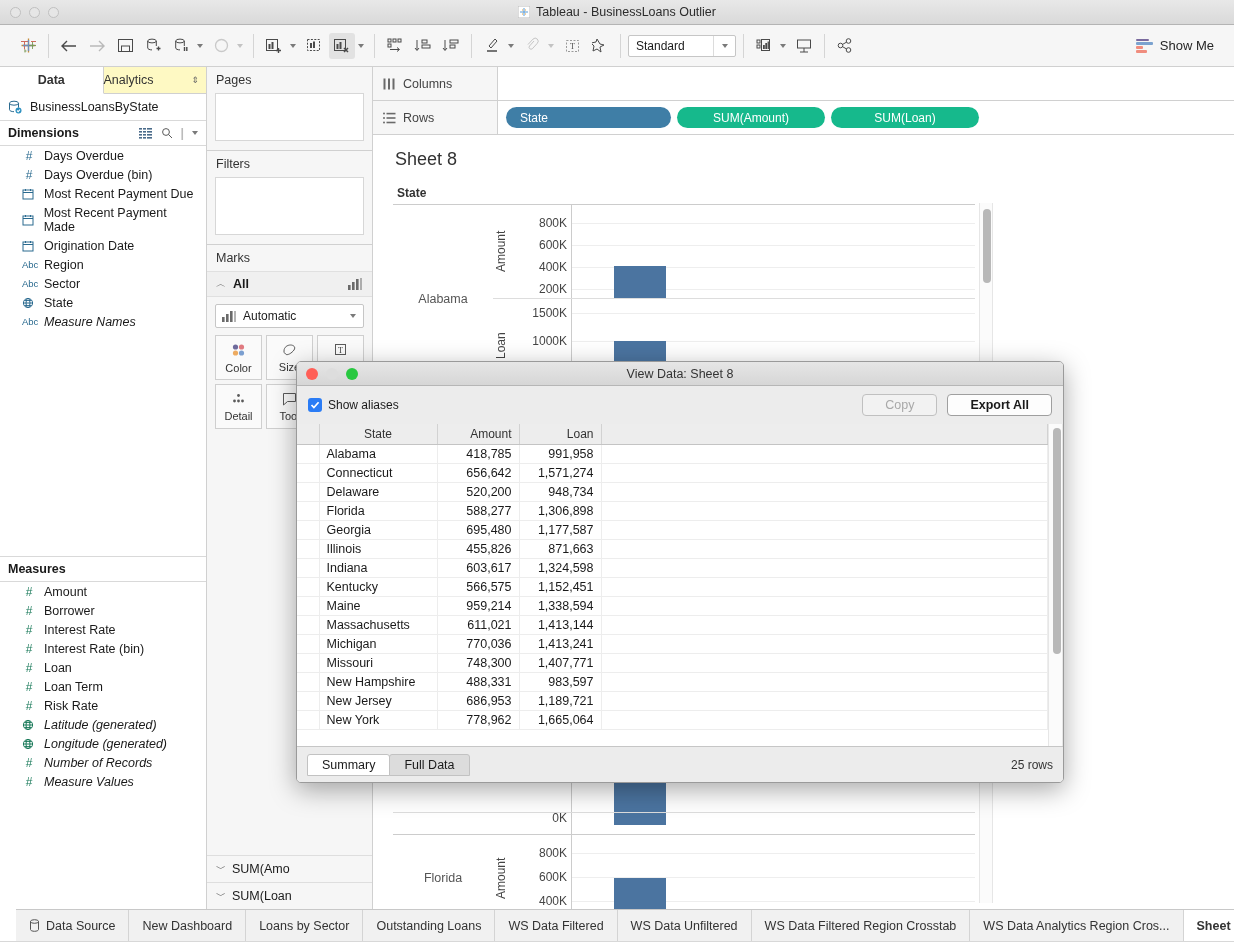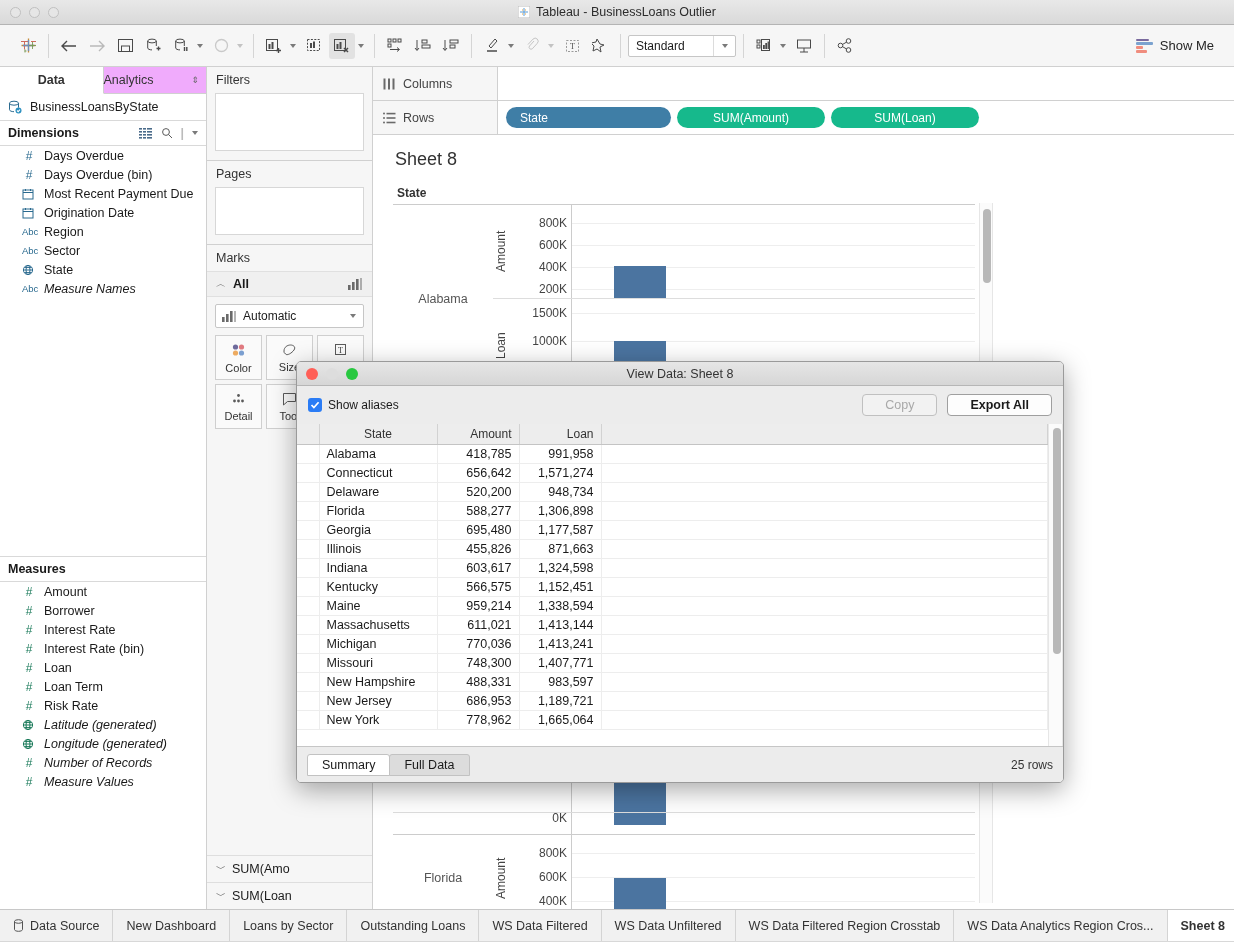--- a/index.html
+++ b/index.html
@@ -58,21 +58,21 @@
   .sm-icon i { display:block; height:2.5px; border-radius:1px; }
 
   
   .workspace { display:flex; height:842px; width:100%; }
 
   
   .leftpane { width:207px; border-right:1px solid #d0d0d0; background:#fff; display:flex; flex-direction:column;}
   .lp-tabs { display:flex; height:27px; border-bottom:1px solid #d0d0d0; }
   .lp-tab {
     flex:1; display:flex; align-items:center; justify-content:center; font-size:12.5px;
-    background:#f0abfc; border-right:1px solid #d0d0d0; color:#333;
+    background:#fef9c3; border-right:1px solid #d0d0d0; color:#333;
   }
   .lp-tab.sel { background:#fff; font-weight:bold; border-bottom:1px solid #fff; margin-bottom:-1px;}
   .lp-tab .updown { margin-left:auto; margin-right:7px; font-size:9px; color:#666;}
   .ds-row { display:flex; align-items:center; gap:7px; padding:6px 8px; font-size:12.5px; }
   .sec-header {
     display:flex; align-items:center; padding:5px 8px; font-weight:bold; font-size:12.5px;
     border-top:1px solid #d9d9d9; border-bottom:1px solid #d9d9d9; background:#fff;
   }
   .sec-header .tools { margin-left:auto; display:flex; align-items:center; gap:8px; color:#5a5a5a;}
   .field { display:flex; align-items:center; gap:8px; padding:2.5px 8px 2.5px 22px; font-size:12.5px; }
@@ -187,21 +187,21 @@
     border-top:1px solid #c6c6c6; display:flex; align-items:center; padding:0 10px; gap:0px;
   }
   .ftab {
     height:22px; padding:0 14px; font-size:12.5px; display:flex; align-items:center;
     border:1px solid #c2c2c2; border-radius:3px 3px 0 0; background:#dcdcdc; margin-right:-1px;
   }
   .ftab.sel { background:#ffffff; }
   .rowcount { margin-left:auto; font-size:12px; color:#333; }
 
   
-  .sheettabs { height:32px; background:#f1f1f1; border-top:1px solid #c8c8c8; display:flex; align-items:stretch; }
+  .sheettabs { height:32px; background:#f1f1f1; border-top:1px solid #c8c8c8; display:flex; align-items:stretch;margin-left:16px; }
   .stab {
     display:flex; align-items:center; padding:0 13px; font-size:12.5px; color:#333;
     border-right:1px solid #d4d4d4; background:#f1f1f1; gap:6px; white-space:nowrap;
   }
   .stab.sel { background:#fff; font-weight:bold; }
   .statusbar {
     height:26px; background:#f1f1f1; border-top:1px solid #d8d8d8; display:flex; align-items:center;
     font-size:11.5px; color:#333; gap:18px; padding:0 10px;
   }
   svg { display:block; }
@@ -486,20 +486,29 @@
         </span>
         <span>Most Recent Payment Due</span>
       </div>
       <div class="field">
         <span class="fi blue">
           <svg width="12" height="12" viewBox="0 0 12 12">
               <rect x="1" y="2" width="10" height="9" stroke="#2a6a8f" fill="none"></rect>
               <path d="M1 4.5h10M3.5 1v2M8.5 1v2" stroke="#2a6a8f"></path>
             </svg>
         </span>
+        <span>Most Recent Payment Made</span>
+      </div>
+      <div class="field">
+        <span class="fi blue">
+          <svg width="12" height="12" viewBox="0 0 12 12">
+              <rect x="1" y="2" width="10" height="9" stroke="#2a6a8f" fill="none"></rect>
+              <path d="M1 4.5h10M3.5 1v2M8.5 1v2" stroke="#2a6a8f"></path>
+            </svg>
+        </span>
         <span>Origination Date</span>
       </div>
       <div class="field">
         <span class="fi blue" style="font-size:9.5px">Abc</span>
         <span>Region</span>
       </div>
       <div class="field">
         <span class="fi blue" style="font-size:9.5px">Abc</span>
         <span>Sector</span>
       </div>
@@ -582,26 +591,26 @@
           <span class="fi green">#</span>
           <span class="ital">Measure Values</span>
         </div>
       </div>
       <div style="height:118px"></div>
     </div>
   </div>
 
   <div class="midcol">
     <div class="card">
+      <div class="card-title">Pages</div>
+      <div class="card-body pages-body"></div>
+    </div>
+    <div class="card">
       <div class="card-title">Filters</div>
       <div class="card-body filters-body"></div>
-    </div>
-    <div class="card">
-      <div class="card-title">Pages</div>
-      <div class="card-body pages-body"></div>
     </div>
     <div class="card" style="border-bottom:none;flex:1;display:flex;flex-direction:column;">
       <div class="card-title">Marks</div>
       <div class="marks-head">
         <span class="chev">︿</span>
         <b>All</b>
         <span style="margin-left:auto">
           <svg width="15" height="12" viewBox="0 0 15 12">
               <rect x="0" y="7" width="2.6" height="5" fill="#6a6a6a"></rect>
               <rect x="4" y="4" width="2.6" height="8" fill="#6a6a6a"></rect>

